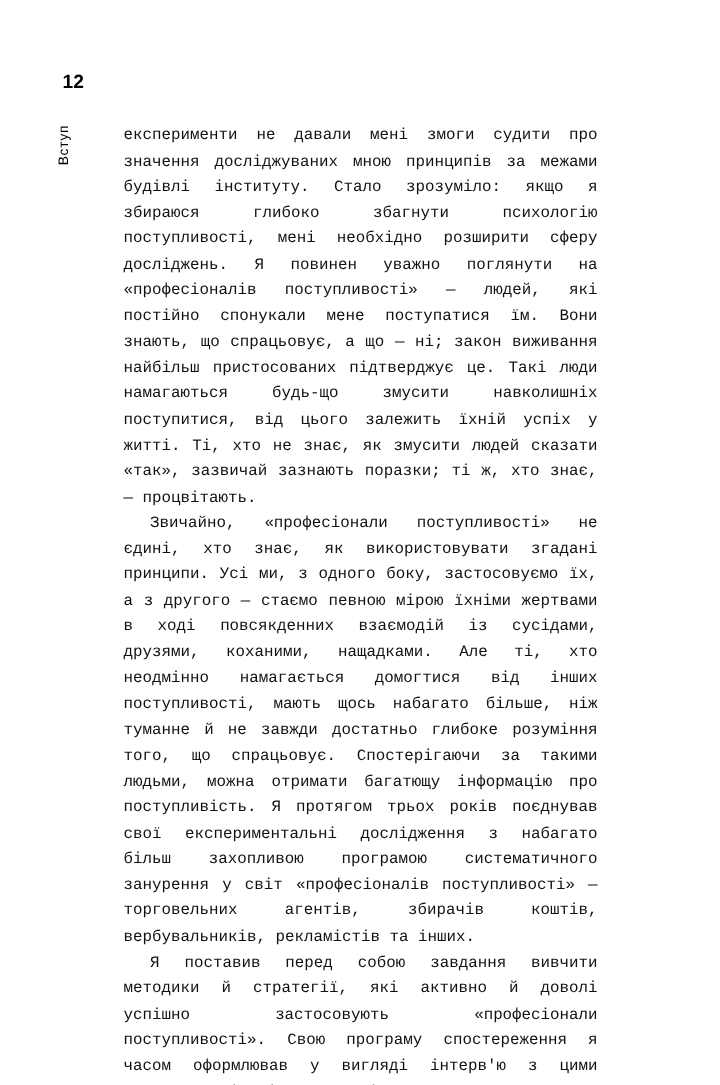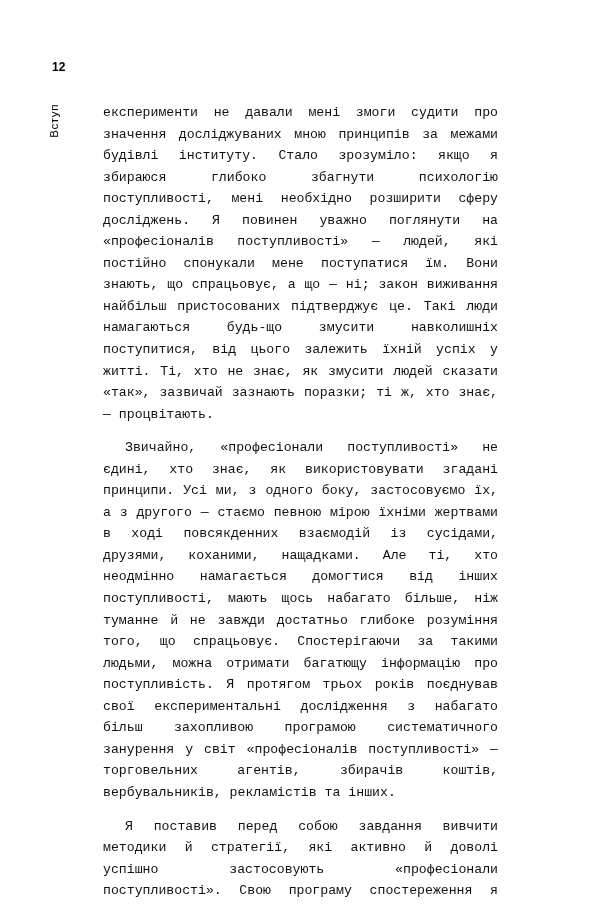--- a/index.html
+++ b/index.html
@@ -17,21 +17,21 @@
   .page {
     position: relative;
     width: 600px;
     height: 904px;
     box-sizing: border-box;
   }
   .page-number {
     position: absolute;
     left: 52px;
     top: 60px;
-    font-size: 12px;
+    font-size: 16px;
     font-weight: bold;
     letter-spacing: 0.2px;
     color: #000000;
   }
   .running-head {
     position: absolute;
     left: 48px;
     top: 104px;
     font-size: 11.5px;
     color: #000000;
@@ -53,21 +53,21 @@
     text-align: justify;
     text-justify: inter-word;
     hyphens: manual;
     color: #111111;
     font-family: Liberation Mono, monospace;
   }
   .body-column p.indent {
     text-indent: 22px;
   }
   .body-column p + p {
-    margin-top: 12px;
+    margin-top: 0;
   }
 </style>
 </head>
 <body>
 
 <div class="page">
 
   <div class="page-number">12</div>
 
   <div class="running-head">Вступ</div>

